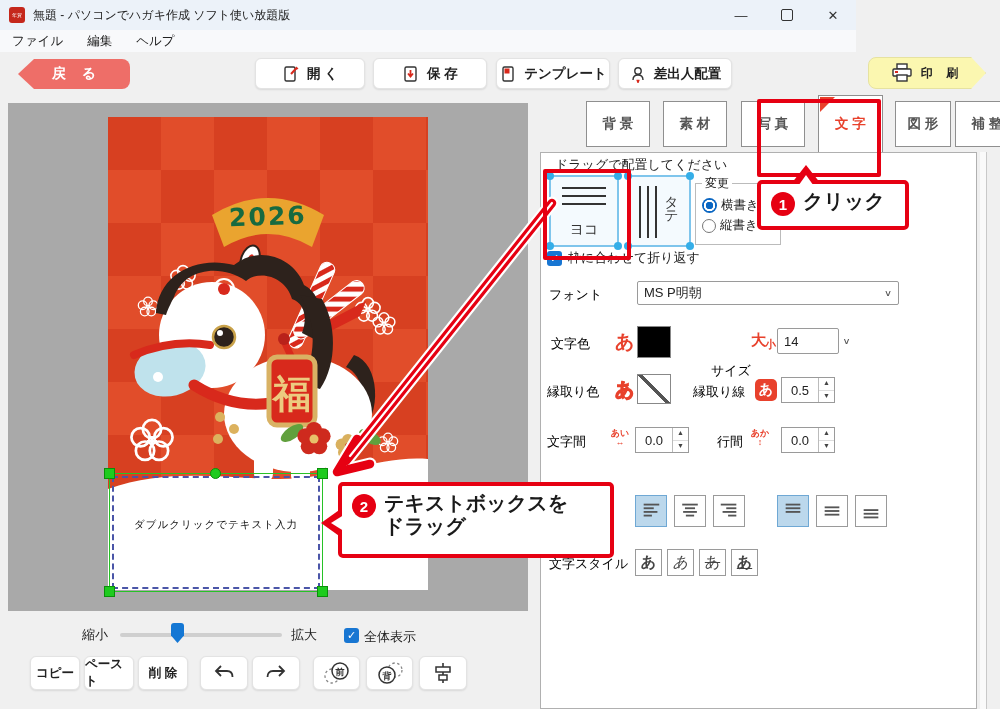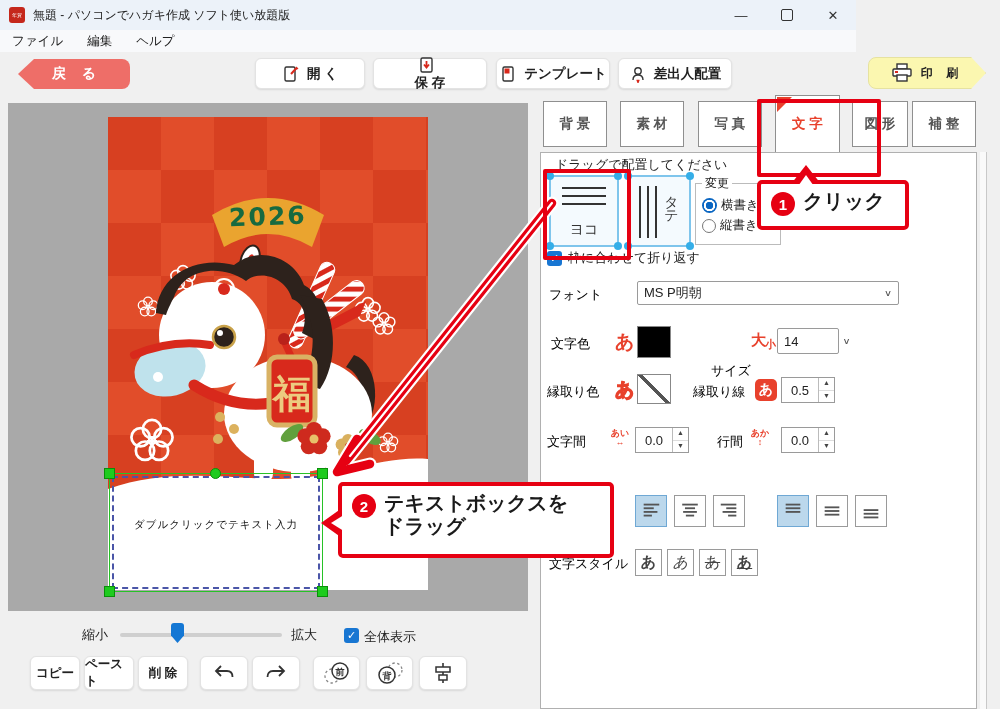--- a/index.html
+++ b/index.html
@@ -56,21 +56,21 @@
                 clip-path:polygon(0 0,100% 0,100% 62%,50% 100%,0 62%);border-radius:3px;}
   .checkbox{position:absolute;width:15px;height:15px;background:#1876d2;border-radius:3px;color:#fff;
             font-size:11px;line-height:15px;text-align:center;font-weight:bold;}
 
   
   .abtn{position:absolute;top:656px;height:34px;font-size:12.5px;}
 
   
   .panel{position:absolute;left:540px;top:95px;width:460px;height:614px;}
   .tab{position:absolute;background:#fff;border:1px solid #8f8f8f;box-sizing:border-box;
-       display:flex;align-items:center;justify-content:center;font-size:13.5px;font-weight:bold;color:#555;}
+       display:flex;align-items:center;justify-content:center;font-size:13.5px;font-weight:bold;color:#555;margin-left:43px;}
   .tab.inactive{top:6px;height:46px;}
   .tab.active{top:0;height:57px;border-bottom:none;color:#e8412c;z-index:3;}
   .fold{position:absolute;left:1px;top:1px;width:0;height:0;border-left:15px solid #e8412c;border-bottom:15px solid transparent;}
   .content{position:absolute;left:0;top:57px;width:437px;height:557px;background:#fff;border:1px solid #b0b0b0;box-sizing:border-box;z-index:1;}
   .scrollstrip{position:absolute;left:440px;top:57px;width:6px;height:557px;background:#fafafa;border-right:1px solid #c9c9c9;}
   .hint{position:absolute;left:14px;top:3px;font-size:13px;color:#222;font-family:Liberation Mono, monospace;}
 
   .orientbtn{position:absolute;background:#f4fafe;border:2px solid #7fc5ec;box-sizing:border-box;}
   .bdot{position:absolute;width:8px;height:8px;border-radius:50%;background:#35aee8;}
   .hlines{position:absolute;left:11px;top:10px;width:44px;height:24px;
@@ -163,21 +163,21 @@
     <span class="ic">
       <svg width="18" height="18" viewBox="0 0 18 18">
           <rect x="3" y="2" width="10" height="14" rx="1.5" fill="#fff" stroke="#333" stroke-width="1.4"></rect>
           <path d="M9 9 L15 2.5" stroke="#d8291c" stroke-width="2"></path>
           <path d="M14 1.5 l2.5 2 -2 1.5z" fill="#d8291c"></path>
         </svg>
     </span>
     <span>開 く</span>
   </div>
 
-  <div class="wbtn tbtn" style="left:373px;width:114px;flex-direction:column;">
+  <div class="wbtn tbtn" style="left:373px;width:114px;">
     <span class="ic">
       <svg width="18" height="18" viewBox="0 0 18 18">
           <rect x="3" y="2" width="11" height="14" rx="1.5" fill="#fff" stroke="#333" stroke-width="1.4"></rect>
           <path d="M8.5 5 v6 M6 8.5 l2.5 3 2.5 -3" stroke="#d8291c" stroke-width="1.8" fill="none"></path>
         </svg>
     </span>
     <span>保 存</span>
   </div>
 
   <div class="wbtn tbtn" style="left:496px;width:114px;">

